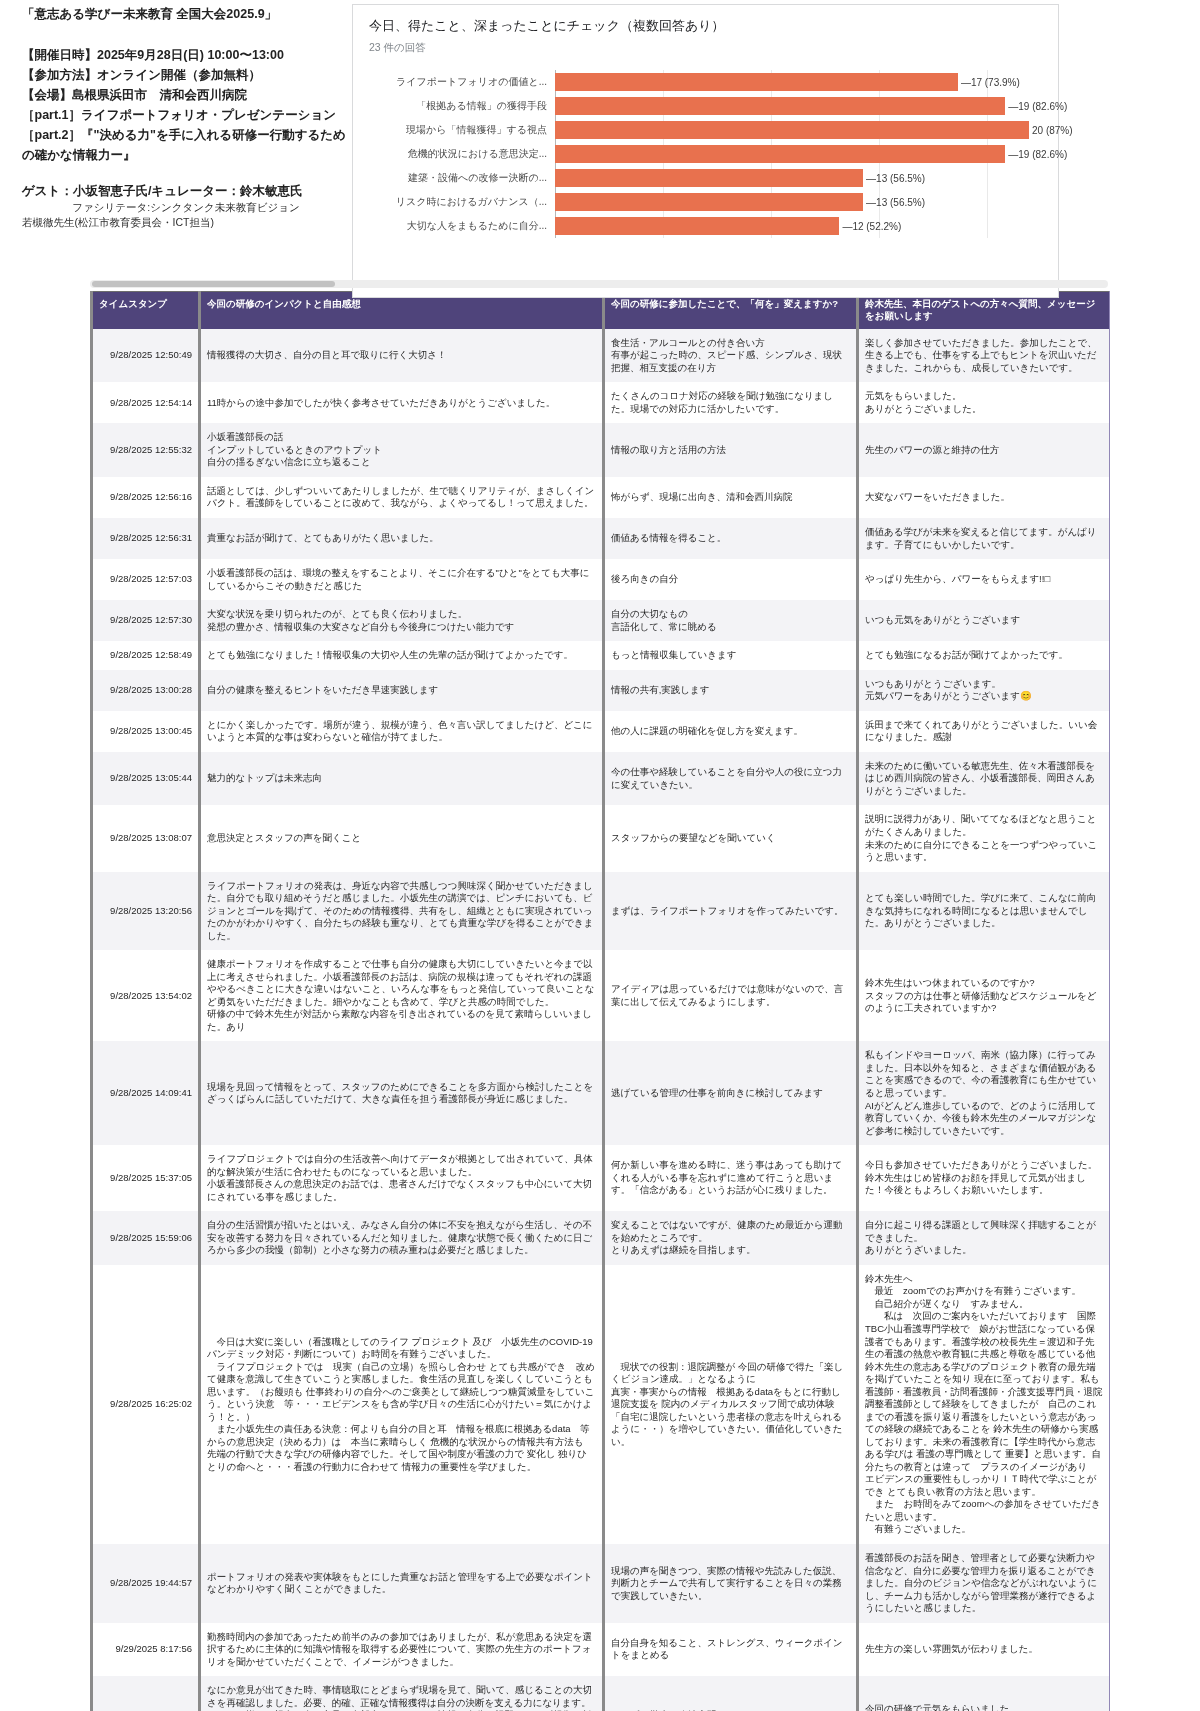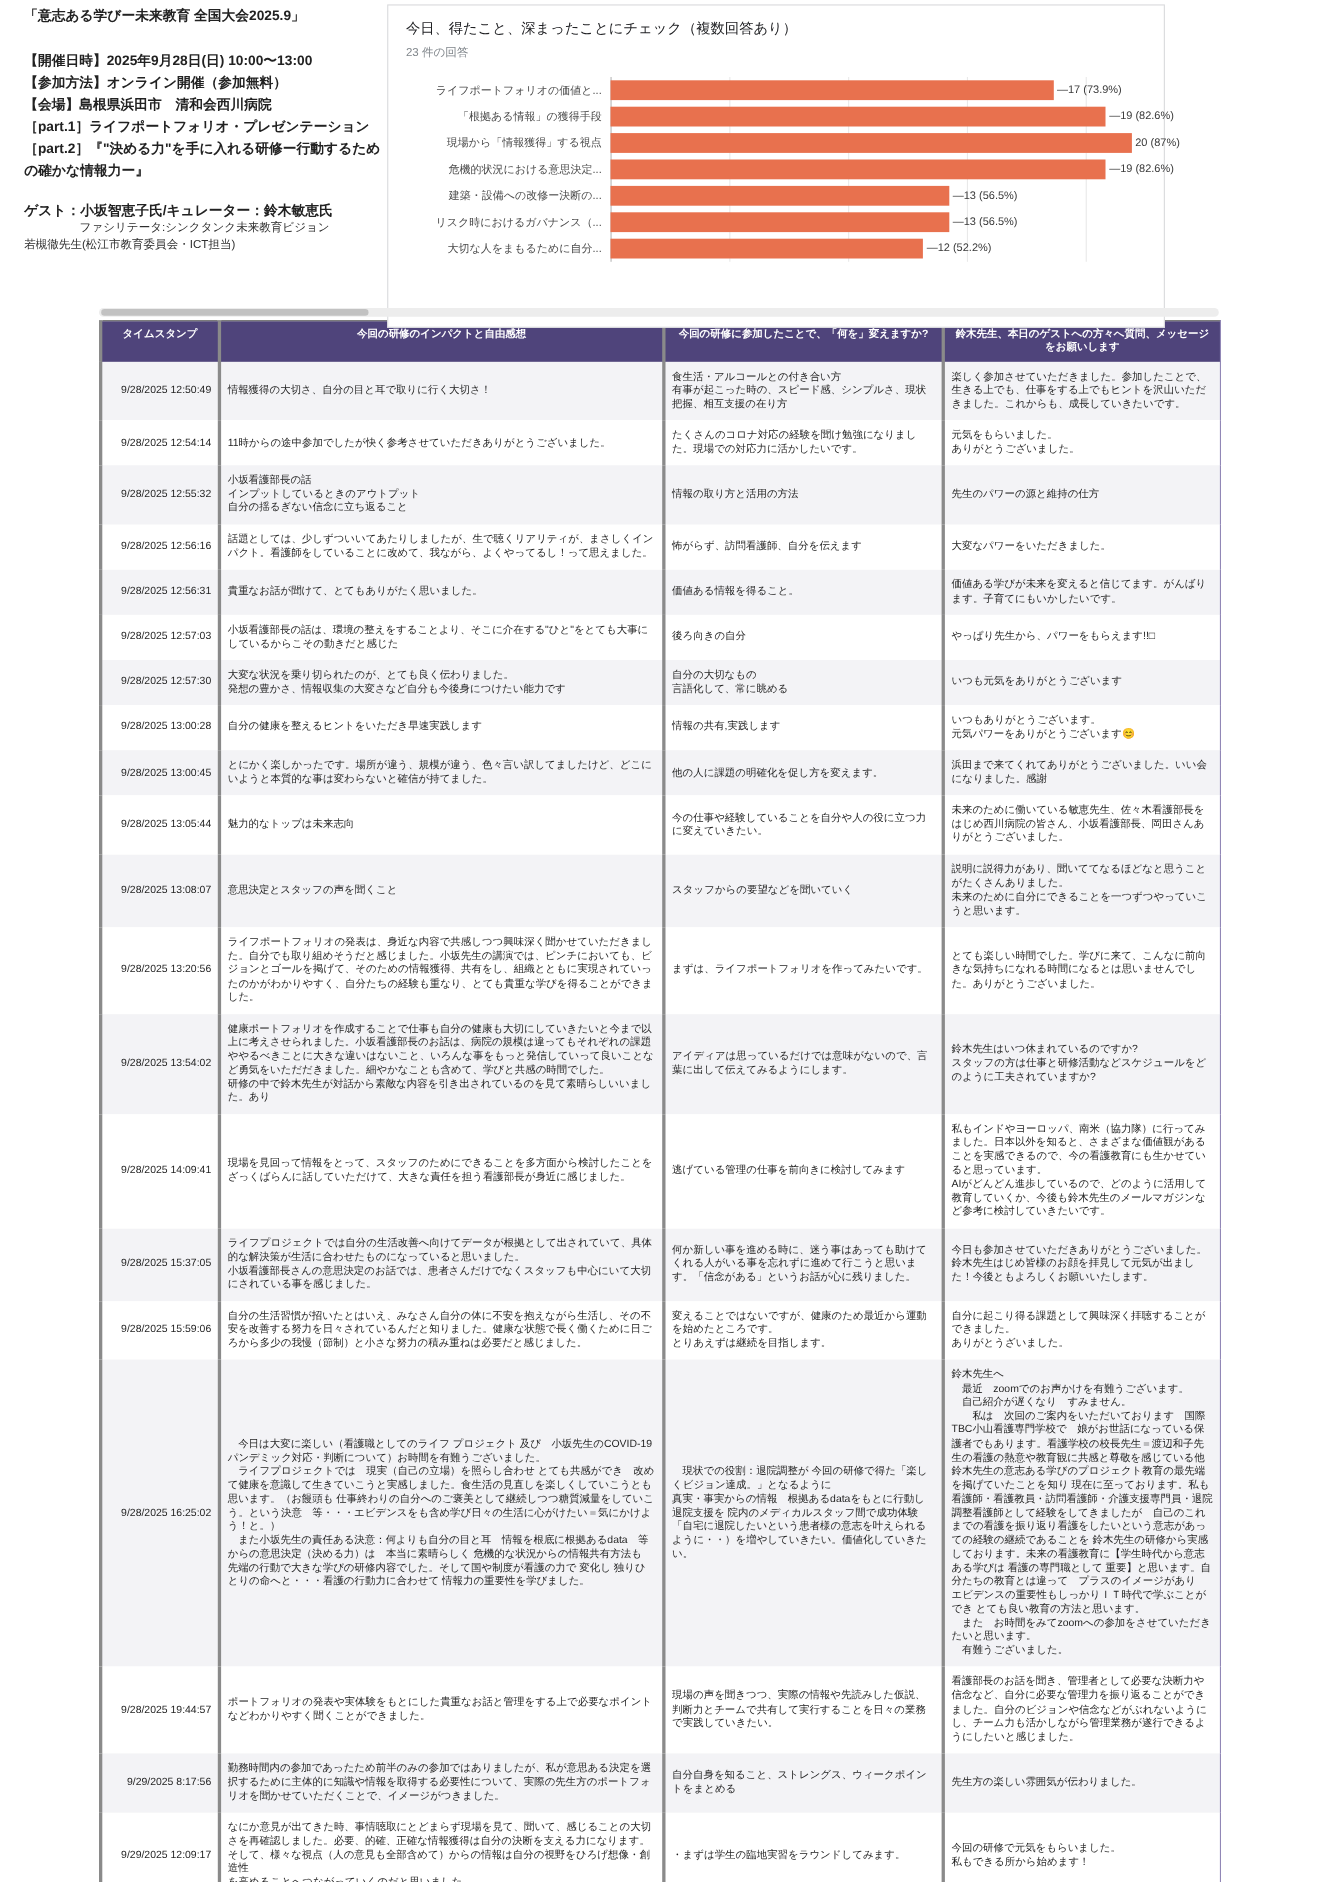--- a/index.html
+++ b/index.html
@@ -22,21 +22,21 @@
   .bar-row{display:flex;align-items:center;height:24px;position:relative;}
   .bar-label{width:178px;text-align:right;font-size:10px;color:#4a4a4a;padding-right:8px;flex:none;white-space:nowrap;overflow:hidden;}
   .bar-plot{position:relative;width:432px;height:100%;flex:none;padding-left:42px;}
   .bar{position:absolute;top:3px;bottom:3px;left:0;}
   .bar-value{position:absolute;font-size:10px;color:#3a3a3a;white-space:nowrap;top:50%;transform:translateY(-50%);}
 
   .sheet{margin:18px 0 0 90px;width:1018px;}
   .sheet-scrollbar{height:8px;background:#ededed;position:relative;margin-bottom:3px;border-radius:4px;}
   .sheet-scrollbar .thumb{position:absolute;left:2px;top:1px;height:6px;width:243px;background:#c2c2c2;border-radius:3px;}
   table.resp{border-collapse:collapse;width:100%;table-layout:fixed;border-right:1px solid #9187b6;border-bottom:1px solid #9187b6;border-top:1px solid #6d6d6d;}
-  table.resp th{background:#4f447b;color:#fff;font-size:9.5px;text-align:center;padding:6px 6px;font-weight:bold;border-left:3px solid #8a8a8a;vertical-align:top;line-height:1.3;margin-top:16px;}
+  table.resp th{background:#4f447b;color:#fff;font-size:9.5px;text-align:left;padding:6px 6px;font-weight:bold;border-left:3px solid #8a8a8a;vertical-align:top;line-height:1.3;margin-top:16px;}
   table.resp td{font-size:9.5px;color:#1f1f1f;padding:8px 6px;vertical-align:middle;border-left:3px solid #8a8a8a;white-space:pre-wrap;line-height:1.32;word-break:break-word;}
   table.resp tr:nth-child(odd) td{background:#f3f3f6;}
   table.resp tr:nth-child(even) td{background:#ffffff;}
   td.ts{text-align:right;white-space:nowrap;font-size:9.5px;color:#2b2b2b;}
   td.dense{font-size:8.7px;line-height:1.26;}
 </style>
 </head>
 <body>
 
 <div class="top">
@@ -154,21 +154,21 @@
           <td class="ts">9/28/2025 12:55:32</td>
           <td>小坂看護部長の話
 インプットしているときのアウトプット
 自分の揺るぎない信念に立ち返ること</td>
           <td>情報の取り方と活用の方法</td>
           <td>先生のパワーの源と維持の仕方</td>
         </tr>
         <tr>
           <td class="ts">9/28/2025 12:56:16</td>
           <td>話題としては、少しずついいてあたりしましたが、生で聴くリアリティが、まさしくインパクト。看護師をしていることに改めて、我ながら、よくやってるし！って思えました。</td>
-          <td>怖がらず、訪問看護師、自分を伝えます</td>
+          <td>怖がらず、現場に出向き、清和会西川病院</td>
           <td>大変なパワーをいただきました。</td>
         </tr>
         <tr>
           <td class="ts">9/28/2025 12:56:31</td>
           <td>貴重なお話が聞けて、とてもありがたく思いました。</td>
           <td>価値ある情報を得ること。</td>
           <td>価値ある学びが未来を変えると信じてます。がんばります。子育てにもいかしたいです。</td>
         </tr>
         <tr>
           <td class="ts">9/28/2025 12:57:03</td>
@@ -176,20 +176,26 @@
           <td>後ろ向きの自分</td>
           <td>やっぱり先生から、パワーをもらえます!!□</td>
         </tr>
         <tr>
           <td class="ts">9/28/2025 12:57:30</td>
           <td>大変な状況を乗り切られたのが、とても良く伝わりました。
 発想の豊かさ、情報収集の大変さなど自分も今後身につけたい能力です</td>
           <td>自分の大切なもの
 言語化して、常に眺める</td>
           <td>いつも元気をありがとうございます</td>
+        </tr>
+        <tr>
+          <td class="ts">9/28/2025 12:58:49</td>
+          <td>とても勉強になりました！情報収集の大切や人生の先輩の話が聞けてよかったです。</td>
+          <td>もっと情報収集していきます</td>
+          <td>とても勉強になるお話が聞けてよかったです。</td>
         </tr>
         <tr>
           <td class="ts">9/28/2025 13:00:28</td>
           <td>自分の健康を整えるヒントをいただき早速実践します</td>
           <td>情報の共有,実践します</td>
           <td>いつもありがとうございます。
 元気パワーをありがとうございます😊</td>
         </tr>
         <tr>
           <td class="ts">9/28/2025 13:00:45</td>

